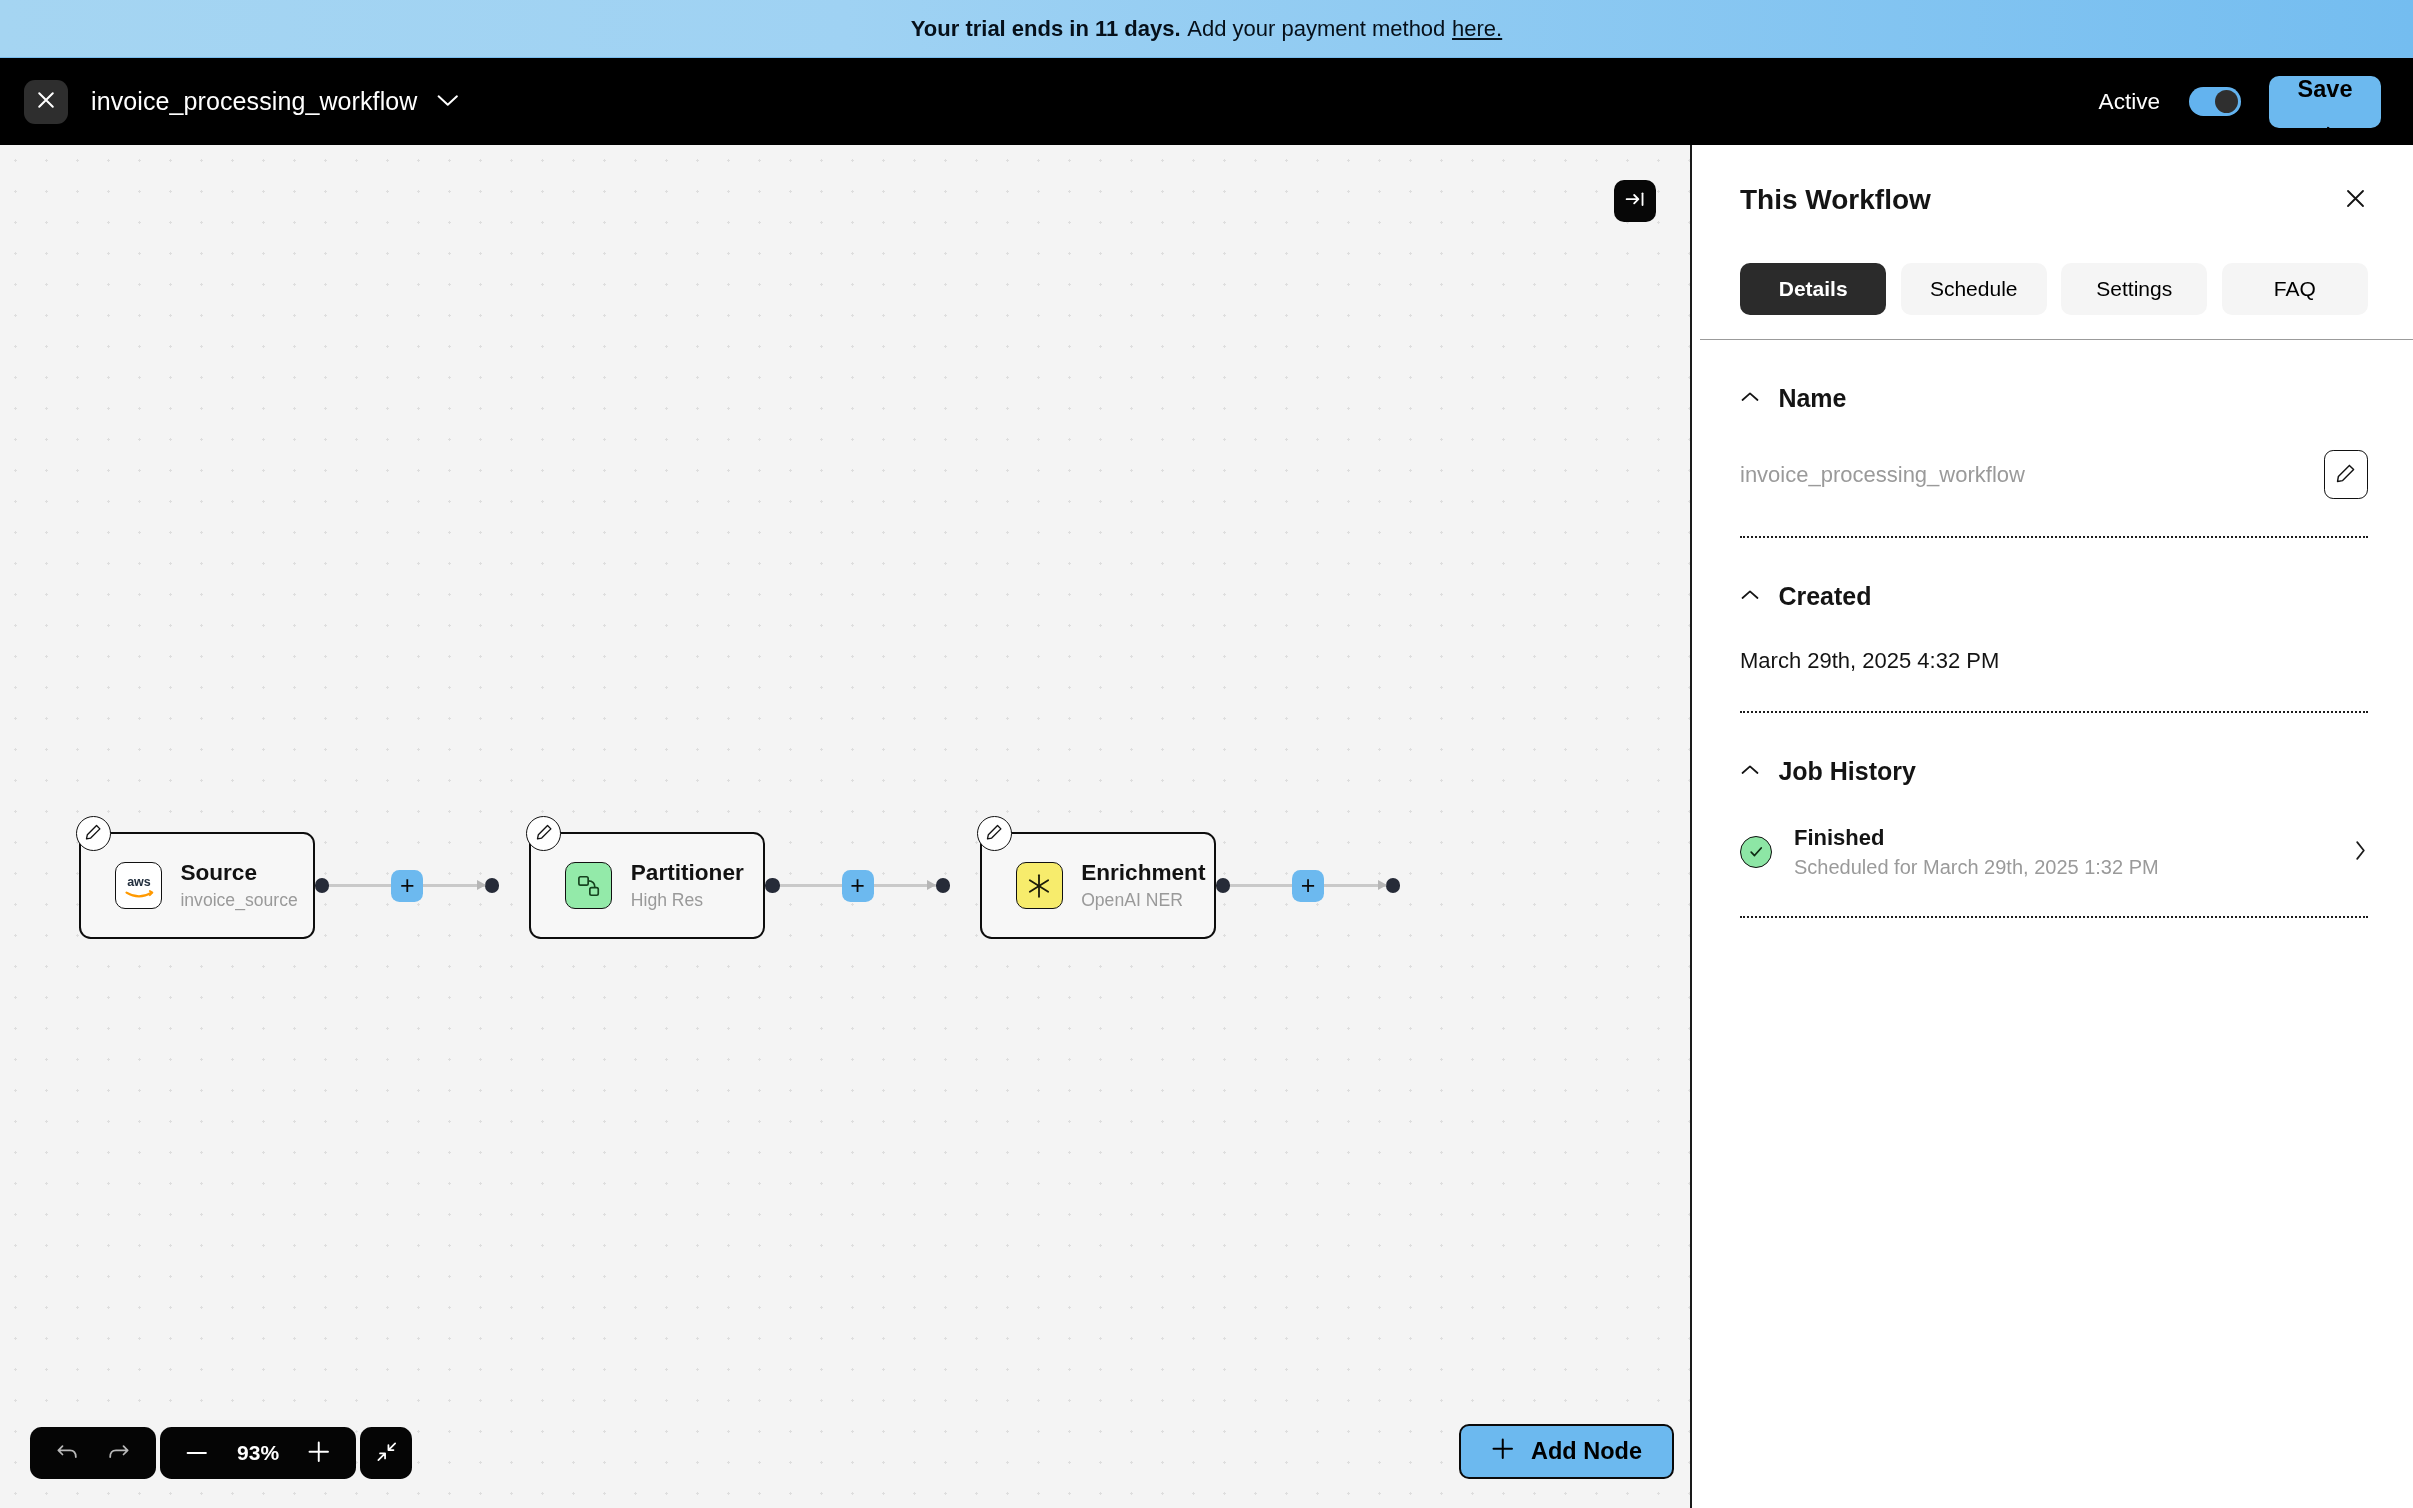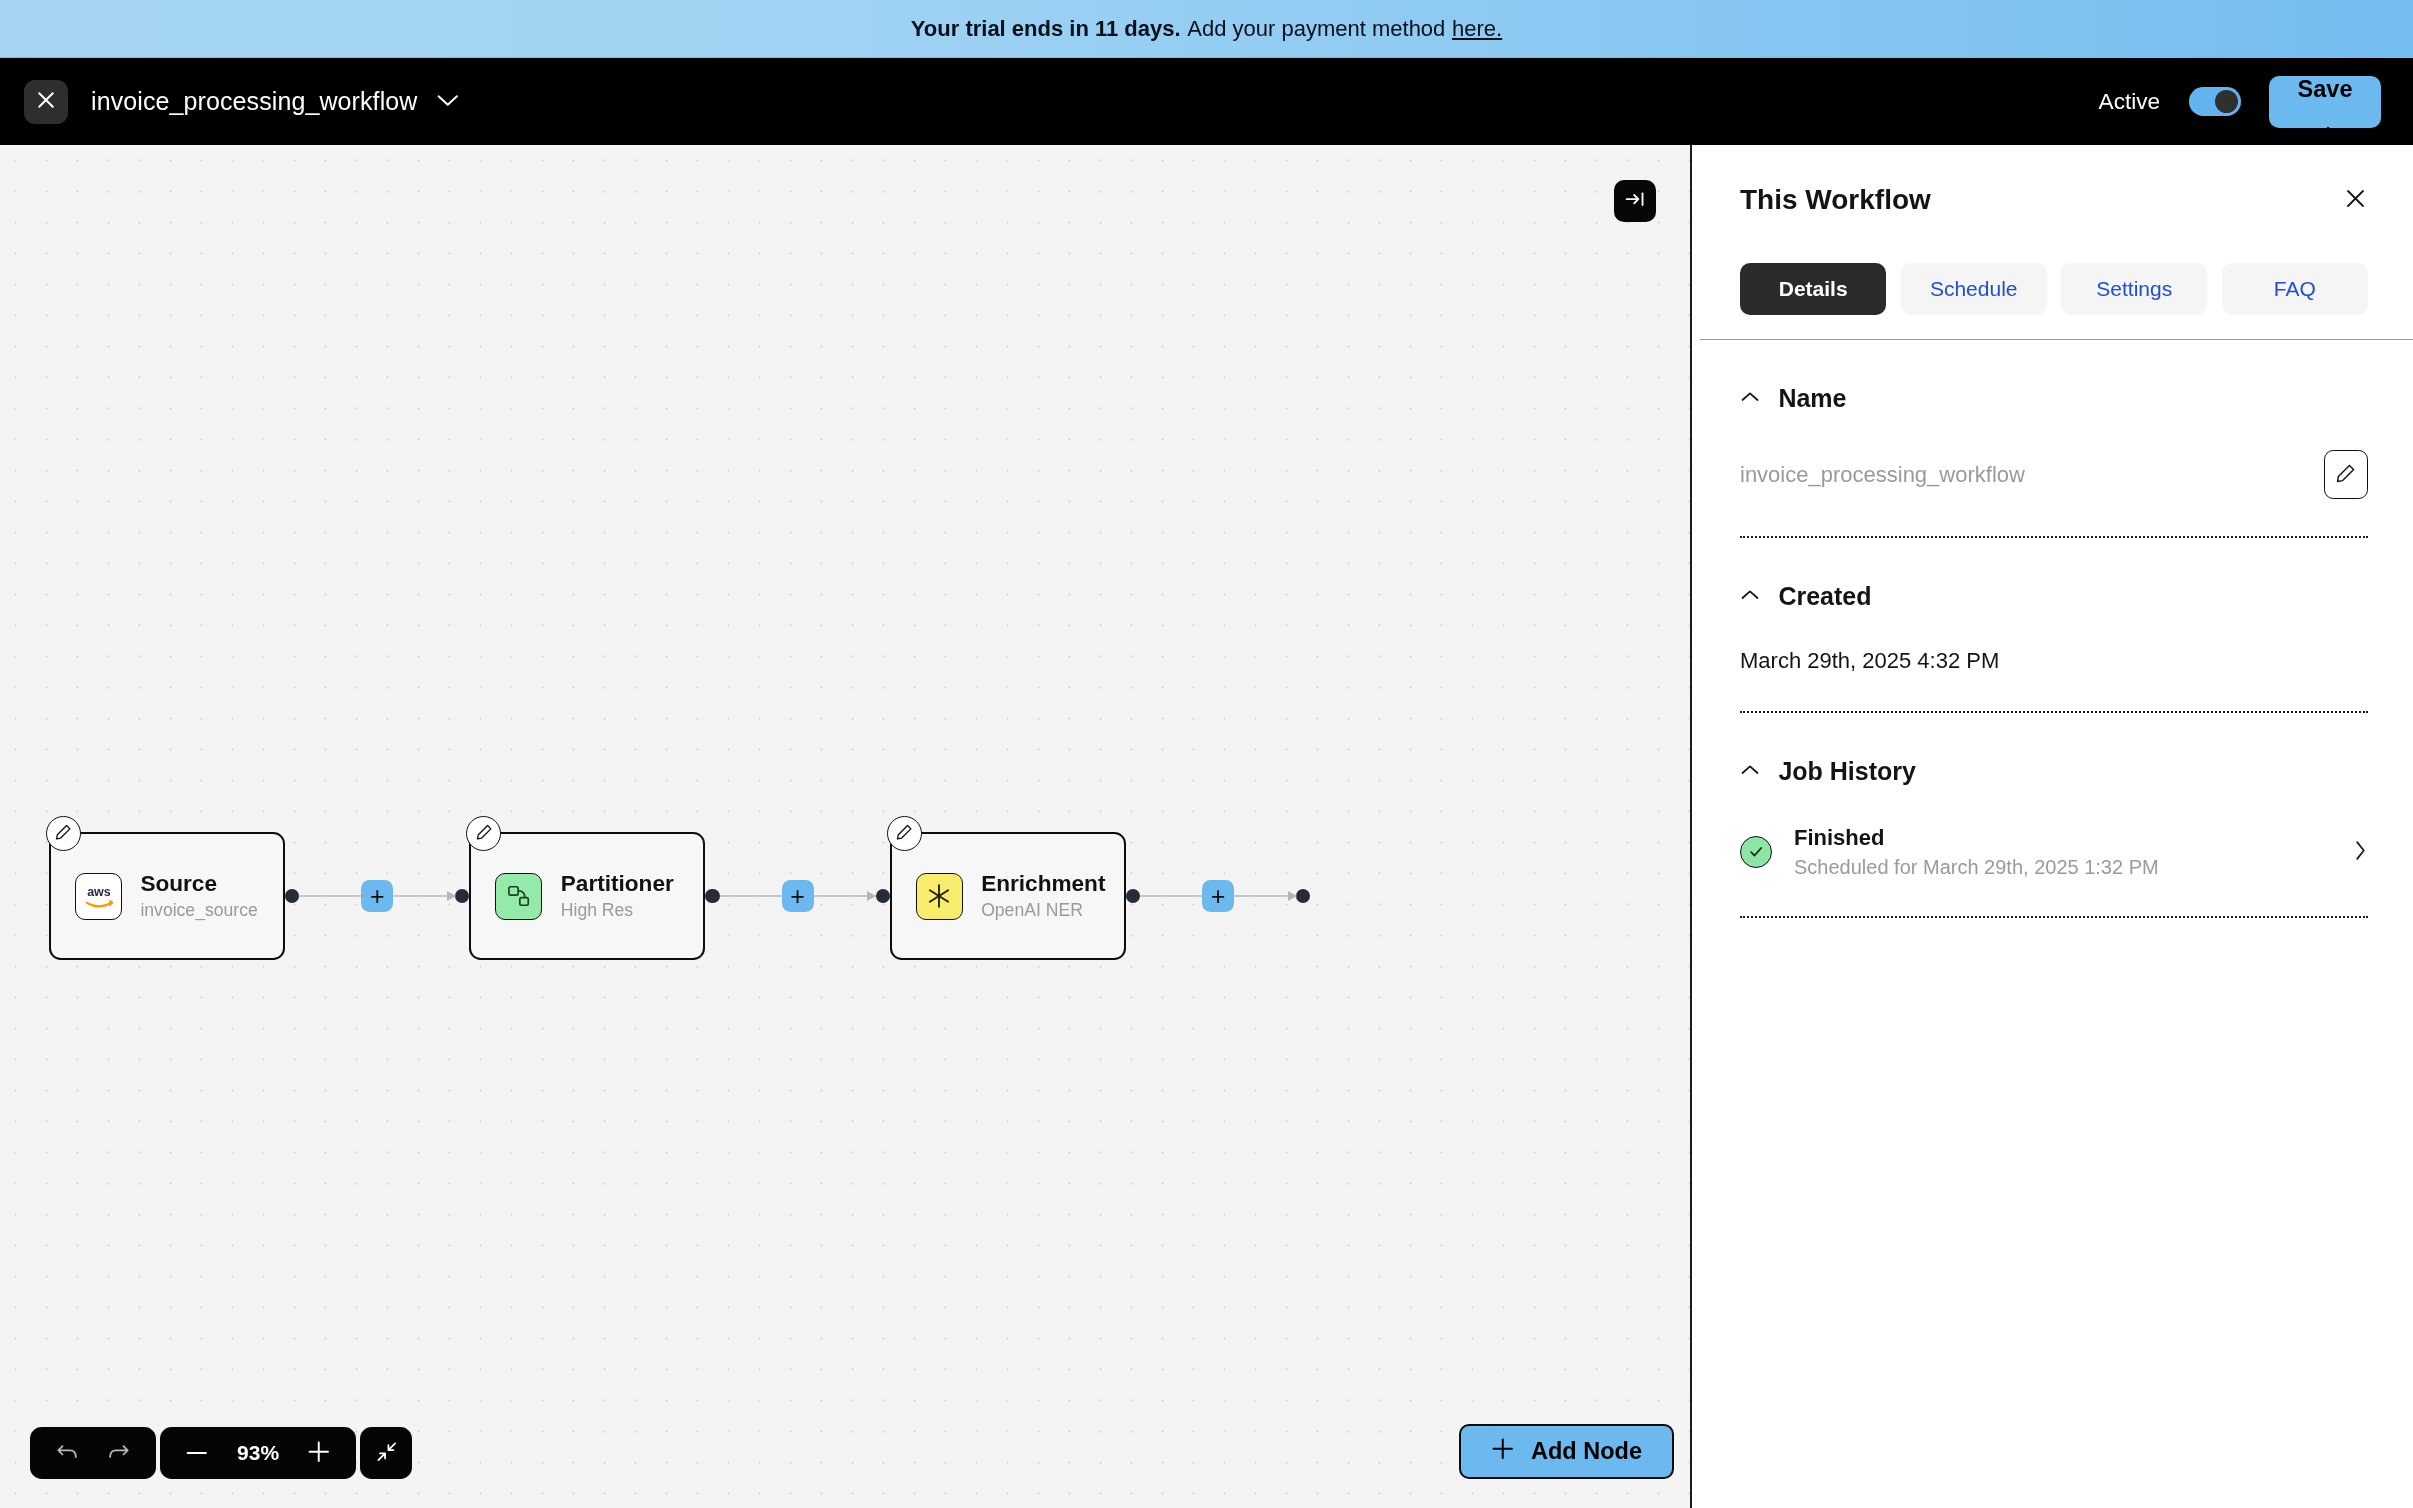--- a/index.html
+++ b/index.html
@@ -79,27 +79,28 @@
     cursor: pointer;
   }
 
   
   .flow {
     position: absolute; top: 687px; left: 49px;
     display: flex; align-items: center;
   }
   .node {
     position: relative;
-    width: 236px; height: 128px;
+    width: 236px; height: 107px;
     background: #f7f7f7;
     border: 2.1px solid #0d0d0d;
     border-radius: 11.7px;
     display: flex; align-items: center;
-    padding-left: 24px;
+    padding-left: 34px;
     cursor: pointer;
+    margin-left: 30px;
   }
   .node-badge {
     position: absolute; top: -17.6px; left: -5px;
     width: 35px; height: 35px; border-radius: 50%;
     background: #ffffff; border: 1.8px solid #111111;
     display: flex; align-items: center; justify-content: center;
   }
   .node-icon {
     width: 47px; height: 47px; border-radius: 10px;
     border: 1.8px solid #111111;
@@ -170,21 +171,21 @@
     border-left: 2.5px solid #1a1a1a;
     display: flex; flex-direction: column; padding-left: 8px;
   }
   .panel-head { padding: 39px 45px 0 40px; }
   .panel-head-row { display: flex; align-items: center; justify-content: space-between; }
   .panel-title { font-size: 28px; font-weight: bold; color: #141414; }
   .panel-close { cursor: pointer; color: #141414; display: flex; }
   .tabs { display: flex; gap: 14.2px; margin-top: 47px; padding-bottom: 23.5px; }
   .tab {
     flex: 1; height: 52px; border-radius: 10px;
-    background: #f5f5f5; color: #1d4ed8;
+    background: #f5f5f5; color: #000000;
     display: flex; align-items: center; justify-content: center;
     font-size: 21px; cursor: pointer;
   }
   .tab.active { background: #2b2b2b; color: #ffffff; font-weight: bold; }
   .panel-sep { height: 1.7px; background: #9b9b9b; }
   .panel-body { padding: 0 45px 0 40px; overflow-y: auto; flex: 1; }
 
   .sec-head { display: flex; align-items: center; gap: 18.4px; margin-top: 44px; cursor: pointer; }
   .sec-title { font-size: 25px; font-weight: bold; color: #141414; }
   .name-row { display: flex; align-items: center; justify-content: space-between; margin-top: 37px; }

